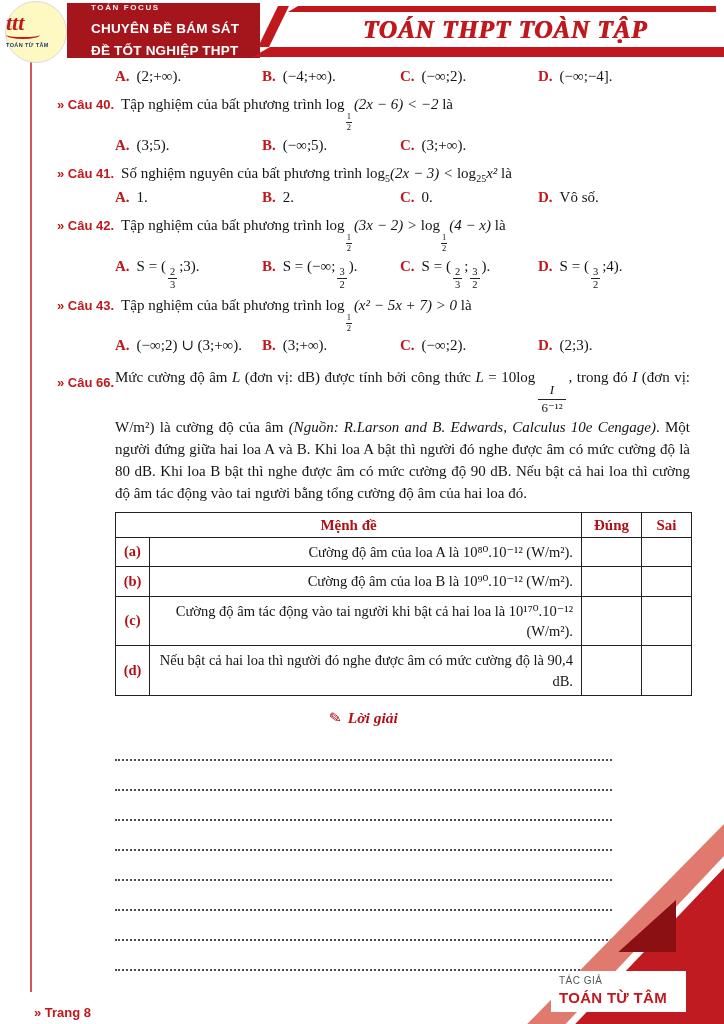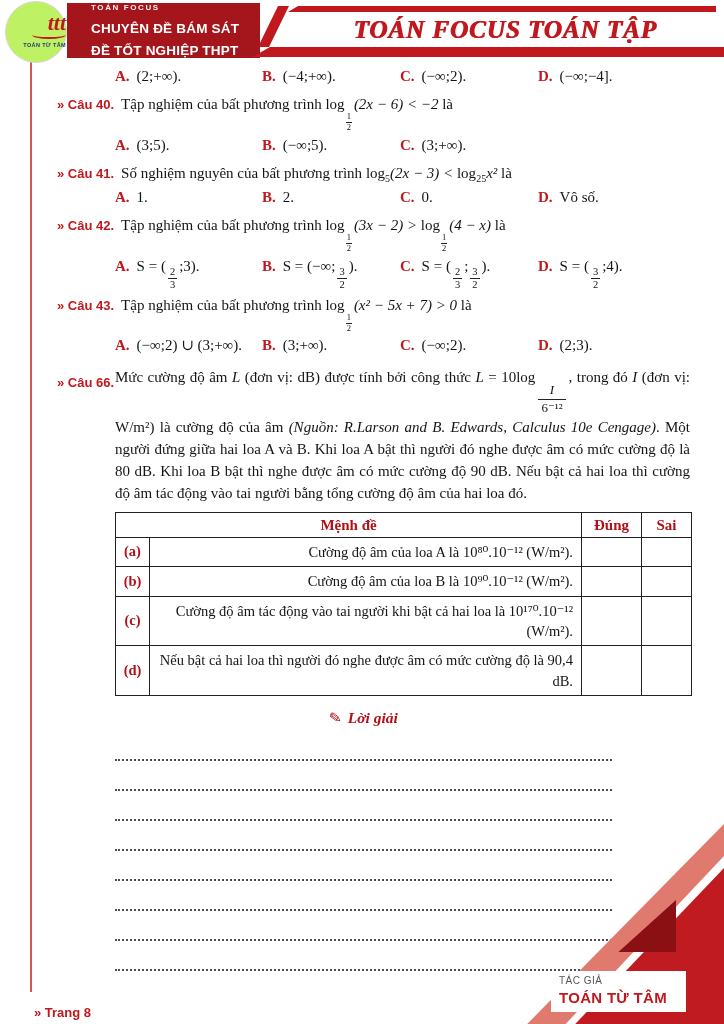--- a/index.html
+++ b/index.html
@@ -10,22 +10,22 @@
   
   .left-rule{position:absolute;left:30px;top:58px;width:2px;height:934px;background:#c9393e;opacity:.85;}
 
   
   .hdr{position:absolute;top:0;left:0;width:724px;height:63px;}
   .banner{position:absolute;left:67px;top:3px;width:193px;height:55px;background:#a4161b;color:#fff;
           font-family:"Liberation Sans","DejaVu Sans",sans-serif;padding:5px 6px 5px 24px;
           display:flex;flex-direction:column;justify-content:center;gap:7px;box-sizing:border-box;}
   .banner .b0{font-size:8px;letter-spacing:1.6px;font-weight:bold;opacity:.95;}
   .banner .b1{font-size:13.5px;font-weight:bold;line-height:1.12;letter-spacing:.2px;}
-  .logo{position:absolute;left:5px;top:1px;width:62px;height:62px;border-radius:50%;background:#bef264;
-        border:1px solid #d9d9d9;display:flex;flex-direction:column;align-items:flex-end;justify-content:center;z-index:3;box-sizing:border-box;}
+  .logo{position:absolute;left:5px;top:1px;width:62px;height:62px;border-radius:50%;background:#fef9c3;
+        border:1px solid #d9d9d9;display:flex;flex-direction:column;align-items:flex-start;justify-content:center;z-index:3;box-sizing:border-box;}
   .logo .ttt{font-style:italic;font-weight:bold;font-size:22px;color:#c0181d;line-height:.85;}
   .logo .swoosh{width:34px;height:6px;border-bottom:2px solid #c0181d;border-radius:50%;margin-top:-2px;}
   .logo .lname{font-family:"Liberation Sans",sans-serif;font-weight:bold;font-size:5.5px;color:#1d3a70;letter-spacing:.4px;margin-top:3px;}
   .ribbon{position:absolute;left:252px;top:5px;right:0;height:52px;}
   .rtop{position:absolute;left:36px;right:8px;top:1px;height:6px;background:#c0181d;clip-path:polygon(10px 0,100% 0,100% 100%,0 100%);}
   .rslant{position:absolute;left:16px;top:1px;width:11px;height:41px;background:#c0181d;transform:skewX(-26deg);}
   .rbot{position:absolute;left:0;right:0;top:42px;height:10px;background:#c0181d;clip-path:polygon(18px 0,100% 0,100% 100%,0 100%);}
   .rtitle{position:absolute;left:42px;right:8px;top:8px;text-align:center;font-weight:bold;font-style:italic;
           font-size:25px;color:#c0181d;letter-spacing:1px;text-shadow:1px 0 0 #c0181d;}
 
@@ -97,21 +97,21 @@
       <div class="b1">ĐỀ TỐT NGHIỆP THPT</div>
     </div>
     <div class="logo">
       <span class="ttt">ttt</span>
       <span class="swoosh"></span>
       <span class="lname">TOÁN TỪ TÂM</span>
     </div>
     <div class="ribbon">
       <div class="rtop"></div>
       <div class="rslant"></div>
-      <div class="rtitle">TOÁN FOCUS TOÁN TẬP</div>
+      <div class="rtitle">TOÁN THPT TOÀN TẬP</div>
       <div class="rbot"></div>
     </div>
   </header>
 
   <main class="content">
 
     <div class="optrow">
       <span class="opt"><b class="optL">A.</b><span class="optV">(2;+∞).</span></span>
       <span class="opt"><b class="optL">B.</b><span class="optV">(−4;+∞).</span></span>
       <span class="opt"><b class="optL">C.</b><span class="optV">(−∞;2).</span></span>

